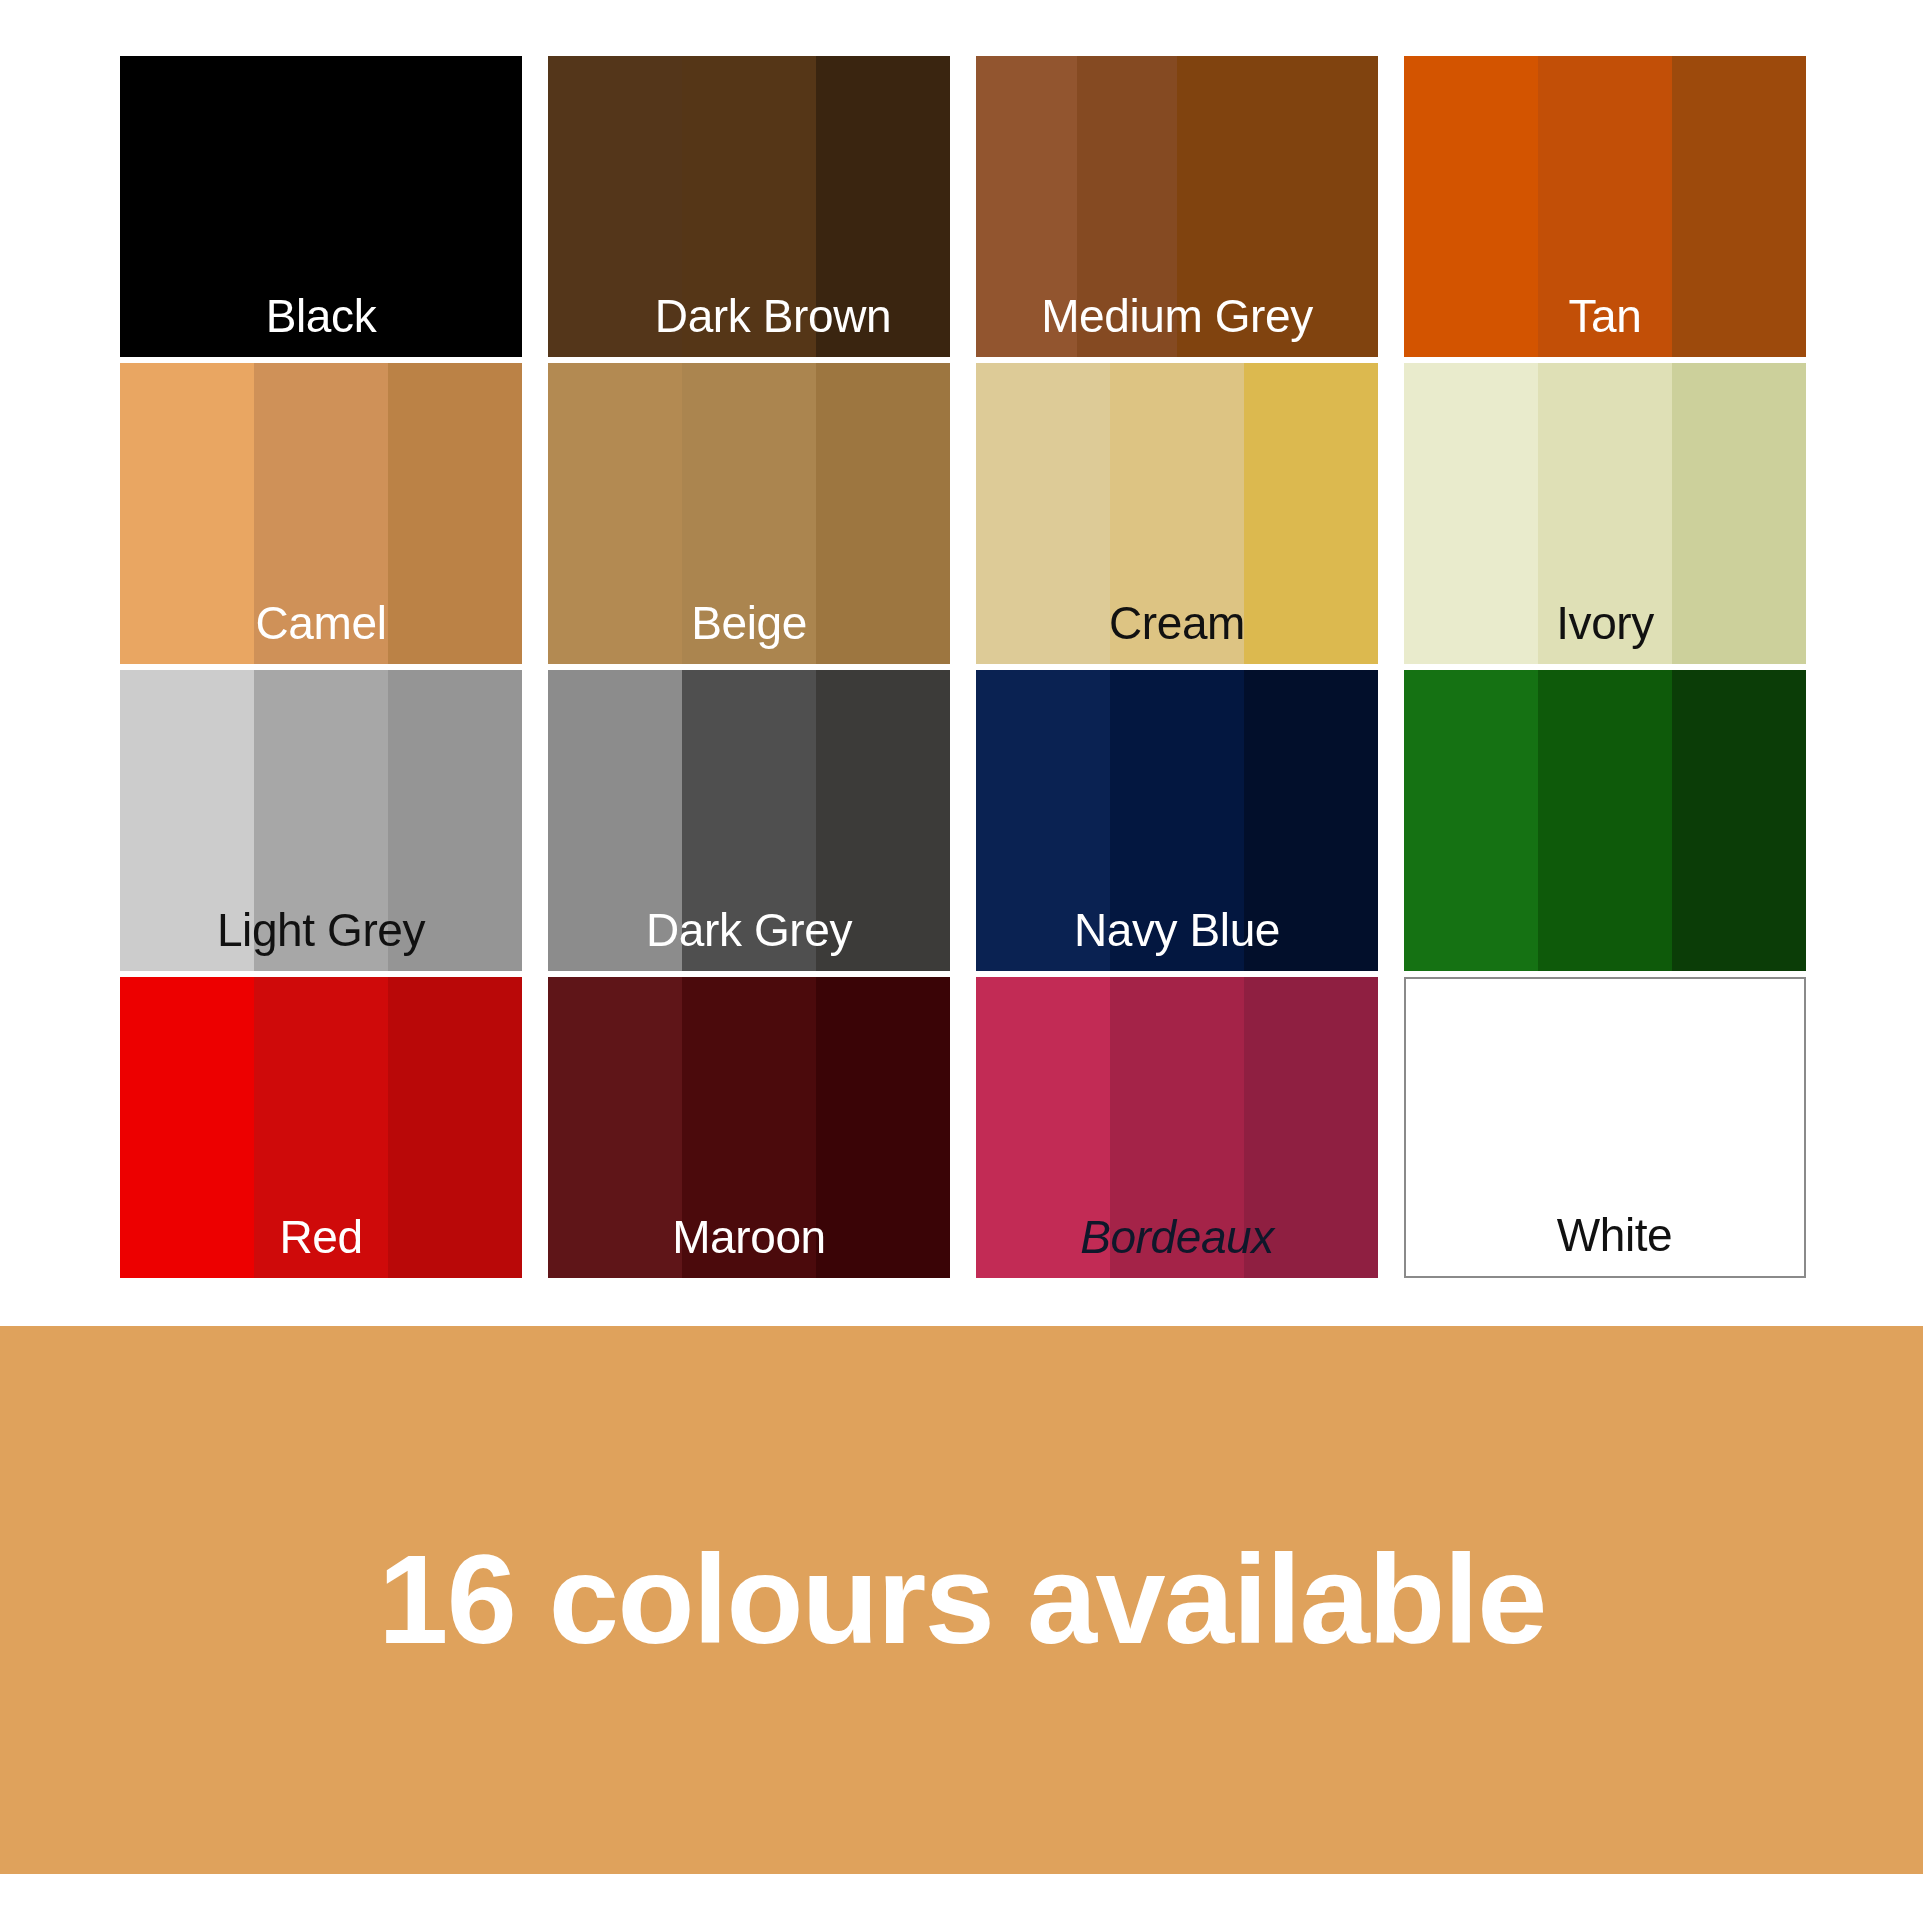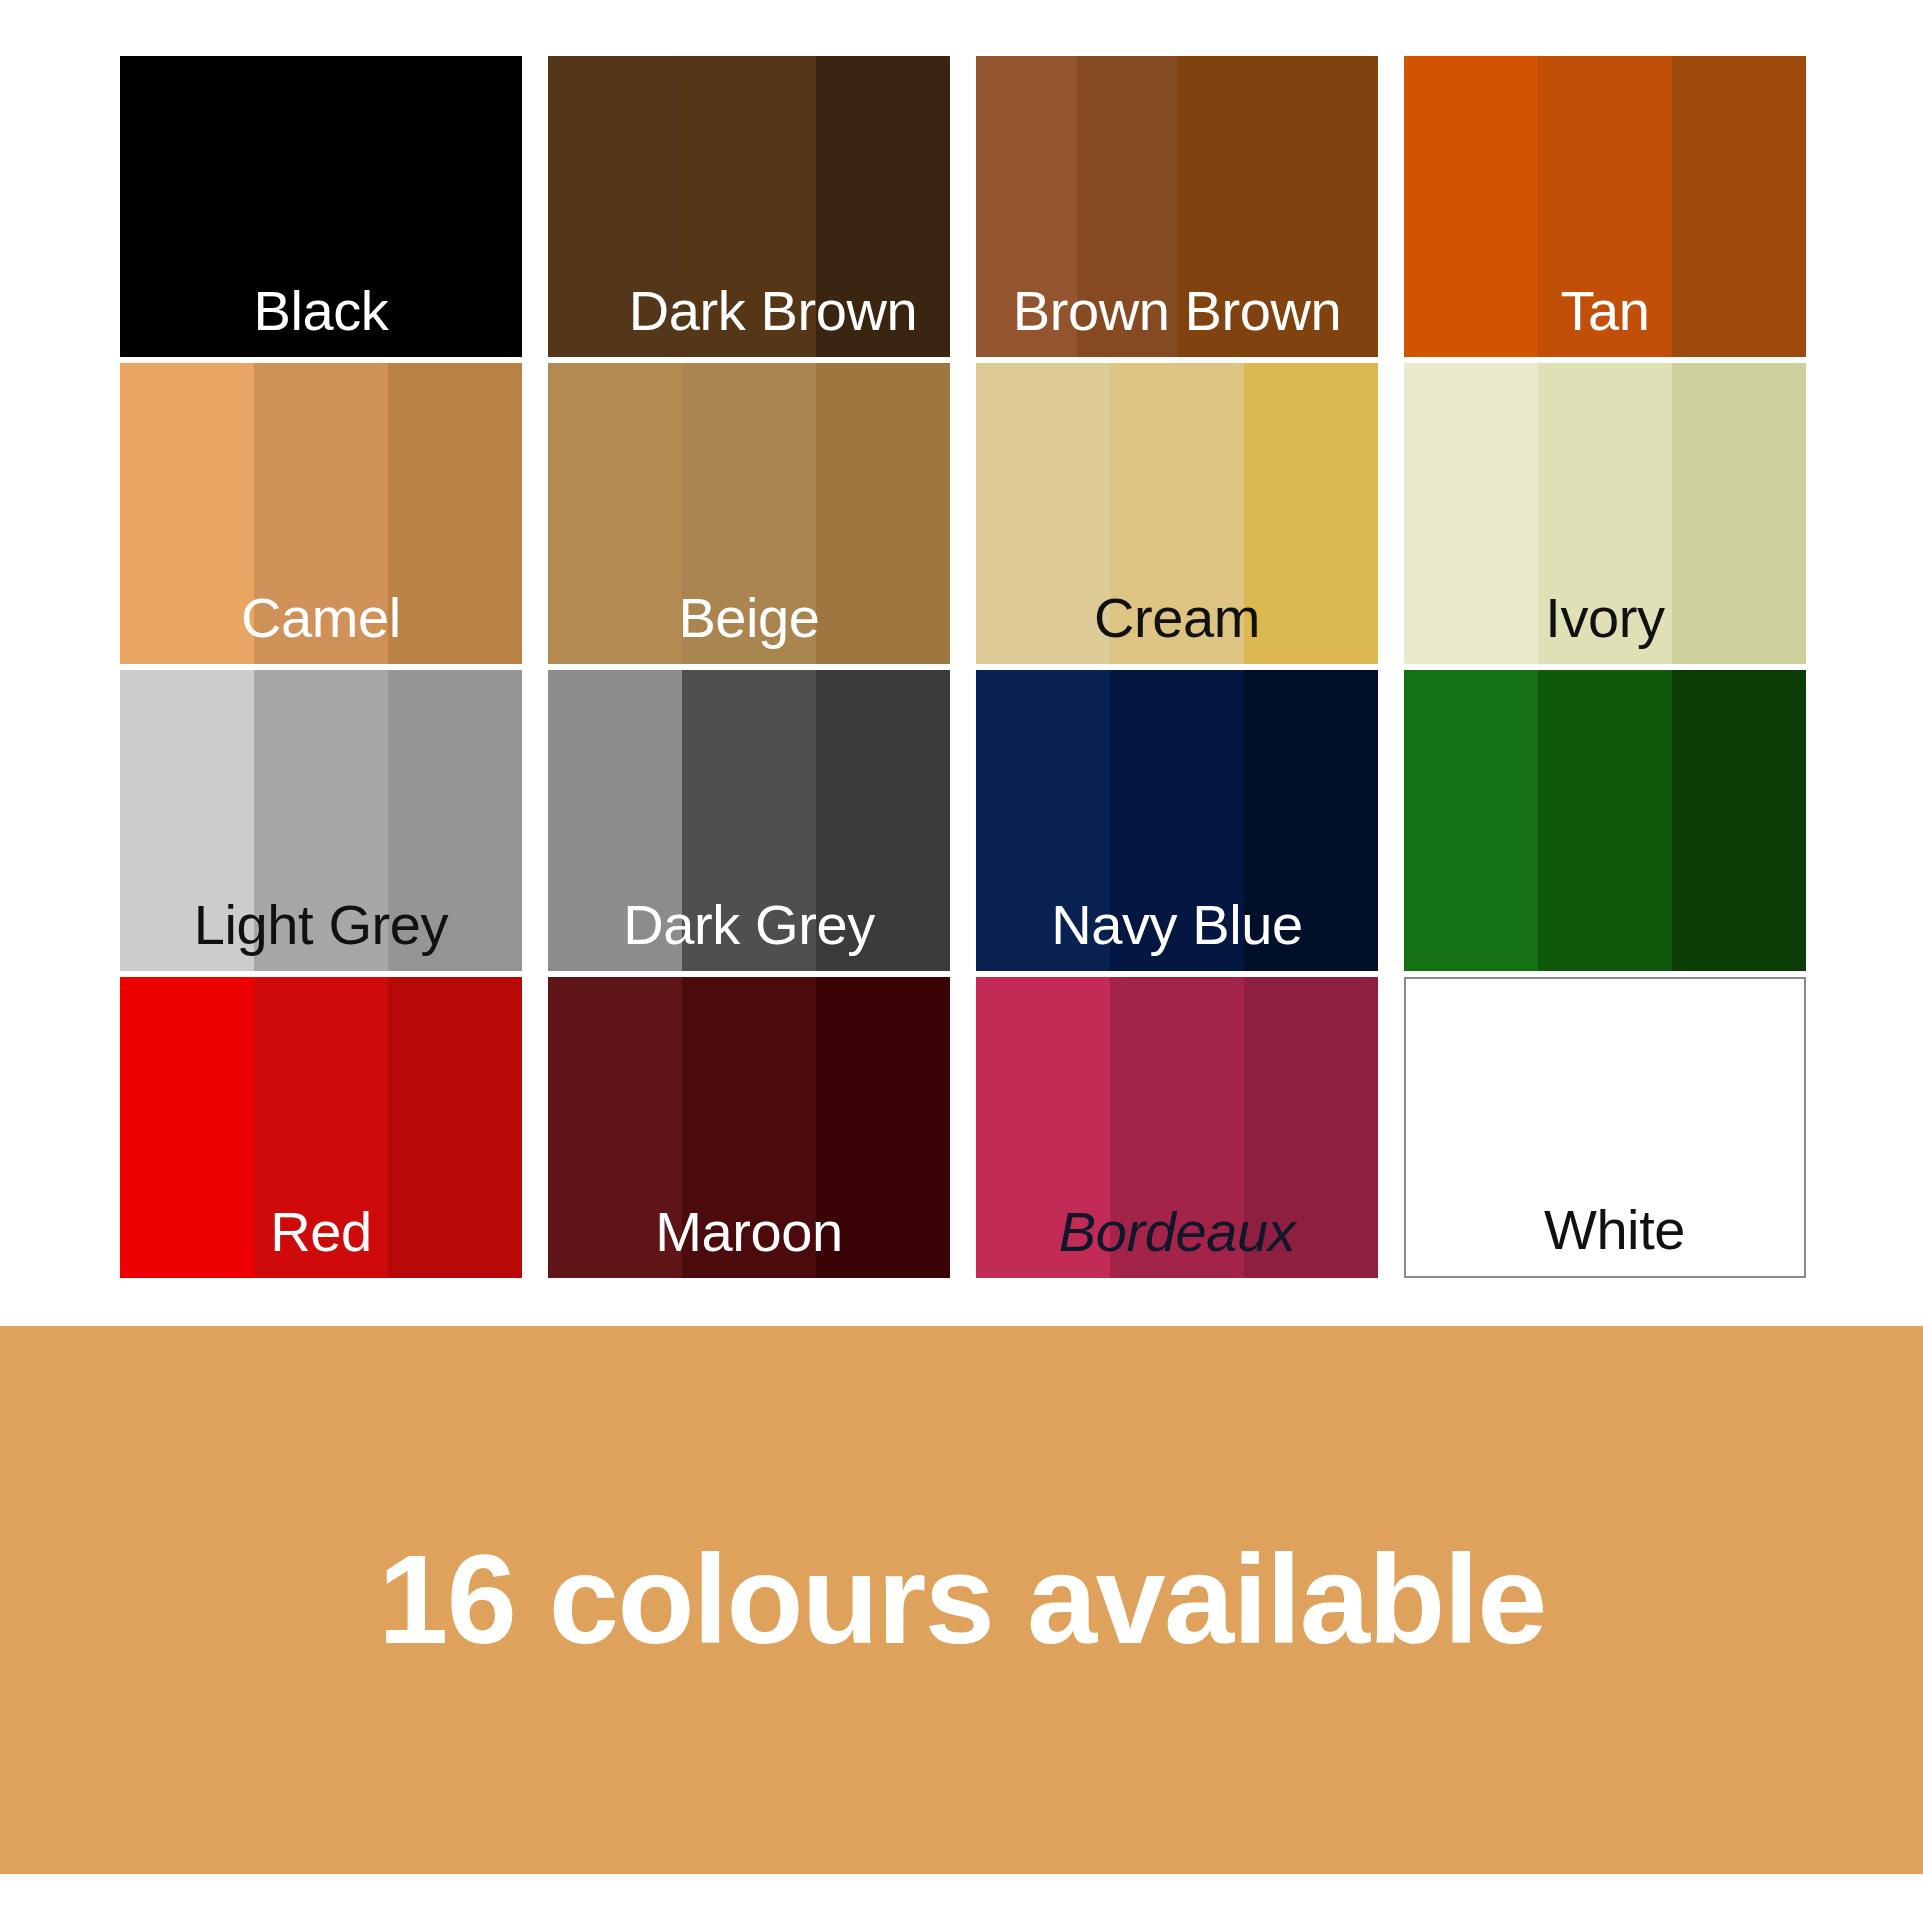--- a/index.html
+++ b/index.html
@@ -29,21 +29,21 @@
     overflow:hidden;
   }
   .swatch .stripe { height:100%; flex:1 1 0; }
   .swatch.bordered { border:2.3px solid #8a8a8a; }
 
   .swatch-label {
     position:absolute;
     left:0; right:0;
     bottom:18px;
     text-align:center;
-    font-size:56px;
+    font-size:46px;
     font-weight:400;
     letter-spacing:-0.4px;
     line-height:1;
     white-space:nowrap;
   }
   .swatch-label.light { color:#ffffff; }
   .swatch-label.dark  { color:#111111; }
 
   
   #promo-banner {
@@ -79,21 +79,21 @@
         <div class="stripe" style="background: rgb(84, 54, 26);"></div>
         <div class="stripe" style="background: rgb(85, 54, 23);"></div>
         <div class="stripe" style="background: rgb(58, 37, 16);"></div>
         <div class="swatch-label light" style="color: rgb(255, 255, 255); padding-left: 48px;">Dark Brown</div>
       </div>
       <div class="swatch">
         <div class="stripe" style="background: rgb(146, 85, 47);"></div>
         <div class="stripe" style="background: rgb(133, 74, 34);"></div>
         <div class="stripe" style="background: rgb(128, 67, 15);"></div>
         <div class="stripe" style="background: rgb(128, 67, 15);"></div>
-        <div class="swatch-label light" style="color: rgb(255, 255, 255);">Brown Brown</div>
+        <div class="swatch-label light" style="color: rgb(255, 255, 255);">Medium Grey</div>
       </div>
       <div class="swatch">
         <div class="stripe" style="background: rgb(211, 84, 0);"></div>
         <div class="stripe" style="background: rgb(194, 79, 7);"></div>
         <div class="stripe" style="background: rgb(157, 74, 12);"></div>
         <div class="swatch-label light" style="color: rgb(255, 255, 255);">Tan</div>
       </div>
       <div class="swatch">
         <div class="stripe" style="background: rgb(233, 166, 98);"></div>
         <div class="stripe" style="background: rgb(207, 145, 88);"></div>

